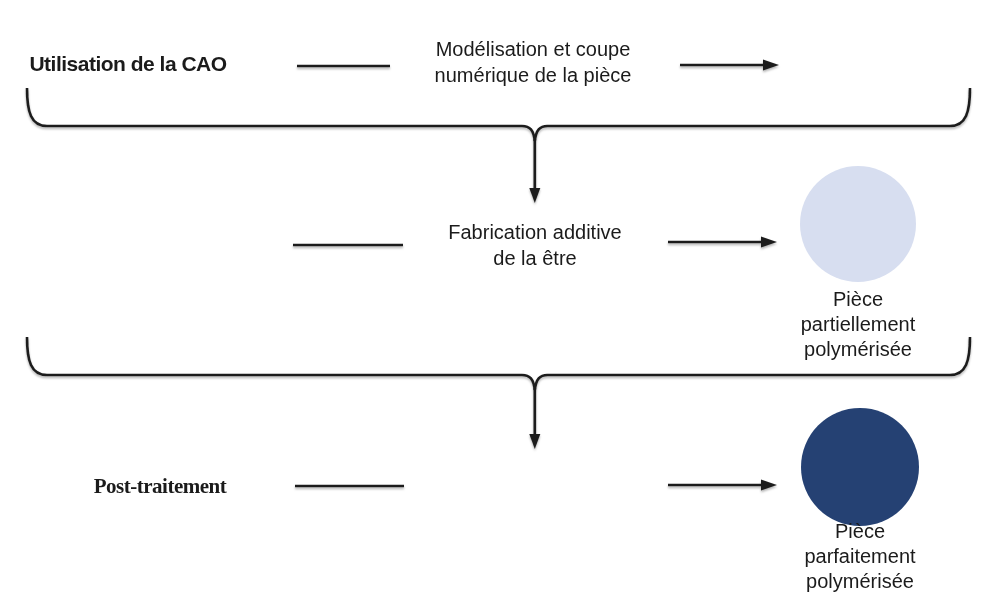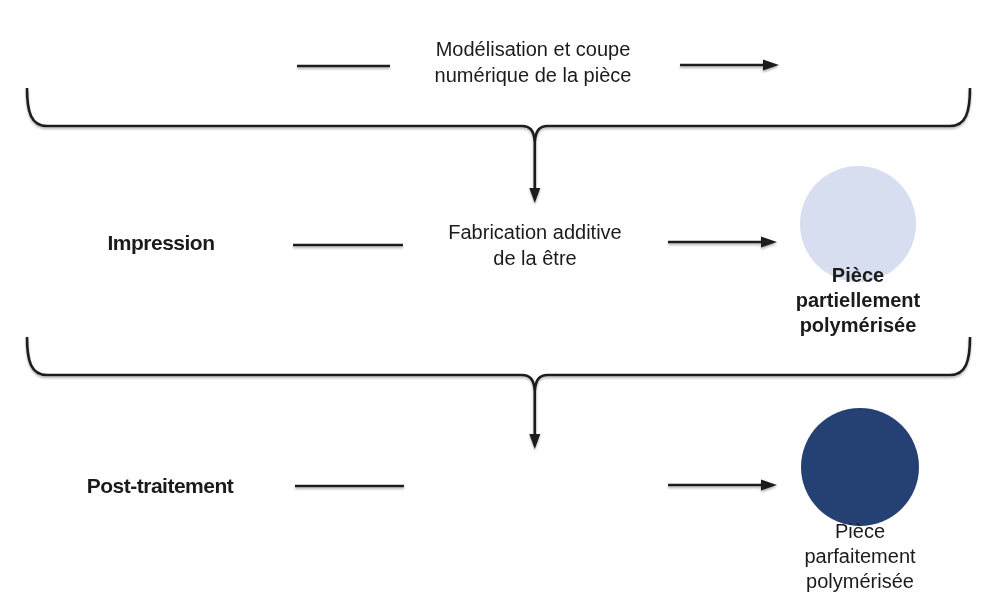--- a/index.html
+++ b/index.html
@@ -83,26 +83,26 @@
       <path d="M 27,88 C 27,112 31,126 47,126 L 522,126 C 530,126 533.5,130 534.8,141 C 536.1,130 539.6,126 547.6,126 L 950,126 C 966,126 970,112 970,88"></path>
       <line x1="534.8" y1="139" x2="534.8" y2="190"></line>
       <polygon class="arrowhead" points="534.8,203 529.3,188 540.3,188"></polygon>
 
       <path d="M 27,337 C 27,361 31,375 47,375 L 522,375 C 530,375 533.5,379 534.8,390 C 536.1,379 539.6,375 547.6,375 L 950,375 C 966,375 970,361 970,337"></path>
       <line x1="534.8" y1="388" x2="534.8" y2="436"></line>
       <polygon class="arrowhead" points="534.8,449 529.3,434 540.3,434"></polygon>
     </g>
   </svg>
 
+  <div class="txt stage-label" style="left:128px; top:64px;">Utilisation de la CAO</div>
   <div class="txt" style="left:533px; top:62px;">Modélisation et coupe
 numérique de la pièce</div>
 
-  <div class="txt stage-label" style="left:161px; top:243px;">Impression</div>
   <div class="txt" style="left:535px; top:245px;">Fabrication additive
 de la être</div>
-  <div class="txt caption" style="left:858px; top:300px;font-weight:bold;">Pièce partiellement
+  <div class="txt caption" style="left:858px; top:324px;">Pièce partiellement
 polymérisée</div>
 
-  <div class="txt stage-label" style="left:160px; top:486px;">Post-traitement</div>
+  <div class="txt stage-label" style="left:160px; top:486px;font-family:Liberation Serif, serif;">Post-traitement</div>
   <div class="txt caption" style="left:860px; top:556px;">Pièce parfaitement
 polymérisée</div>
 
 </div>
 
 </body></html>

